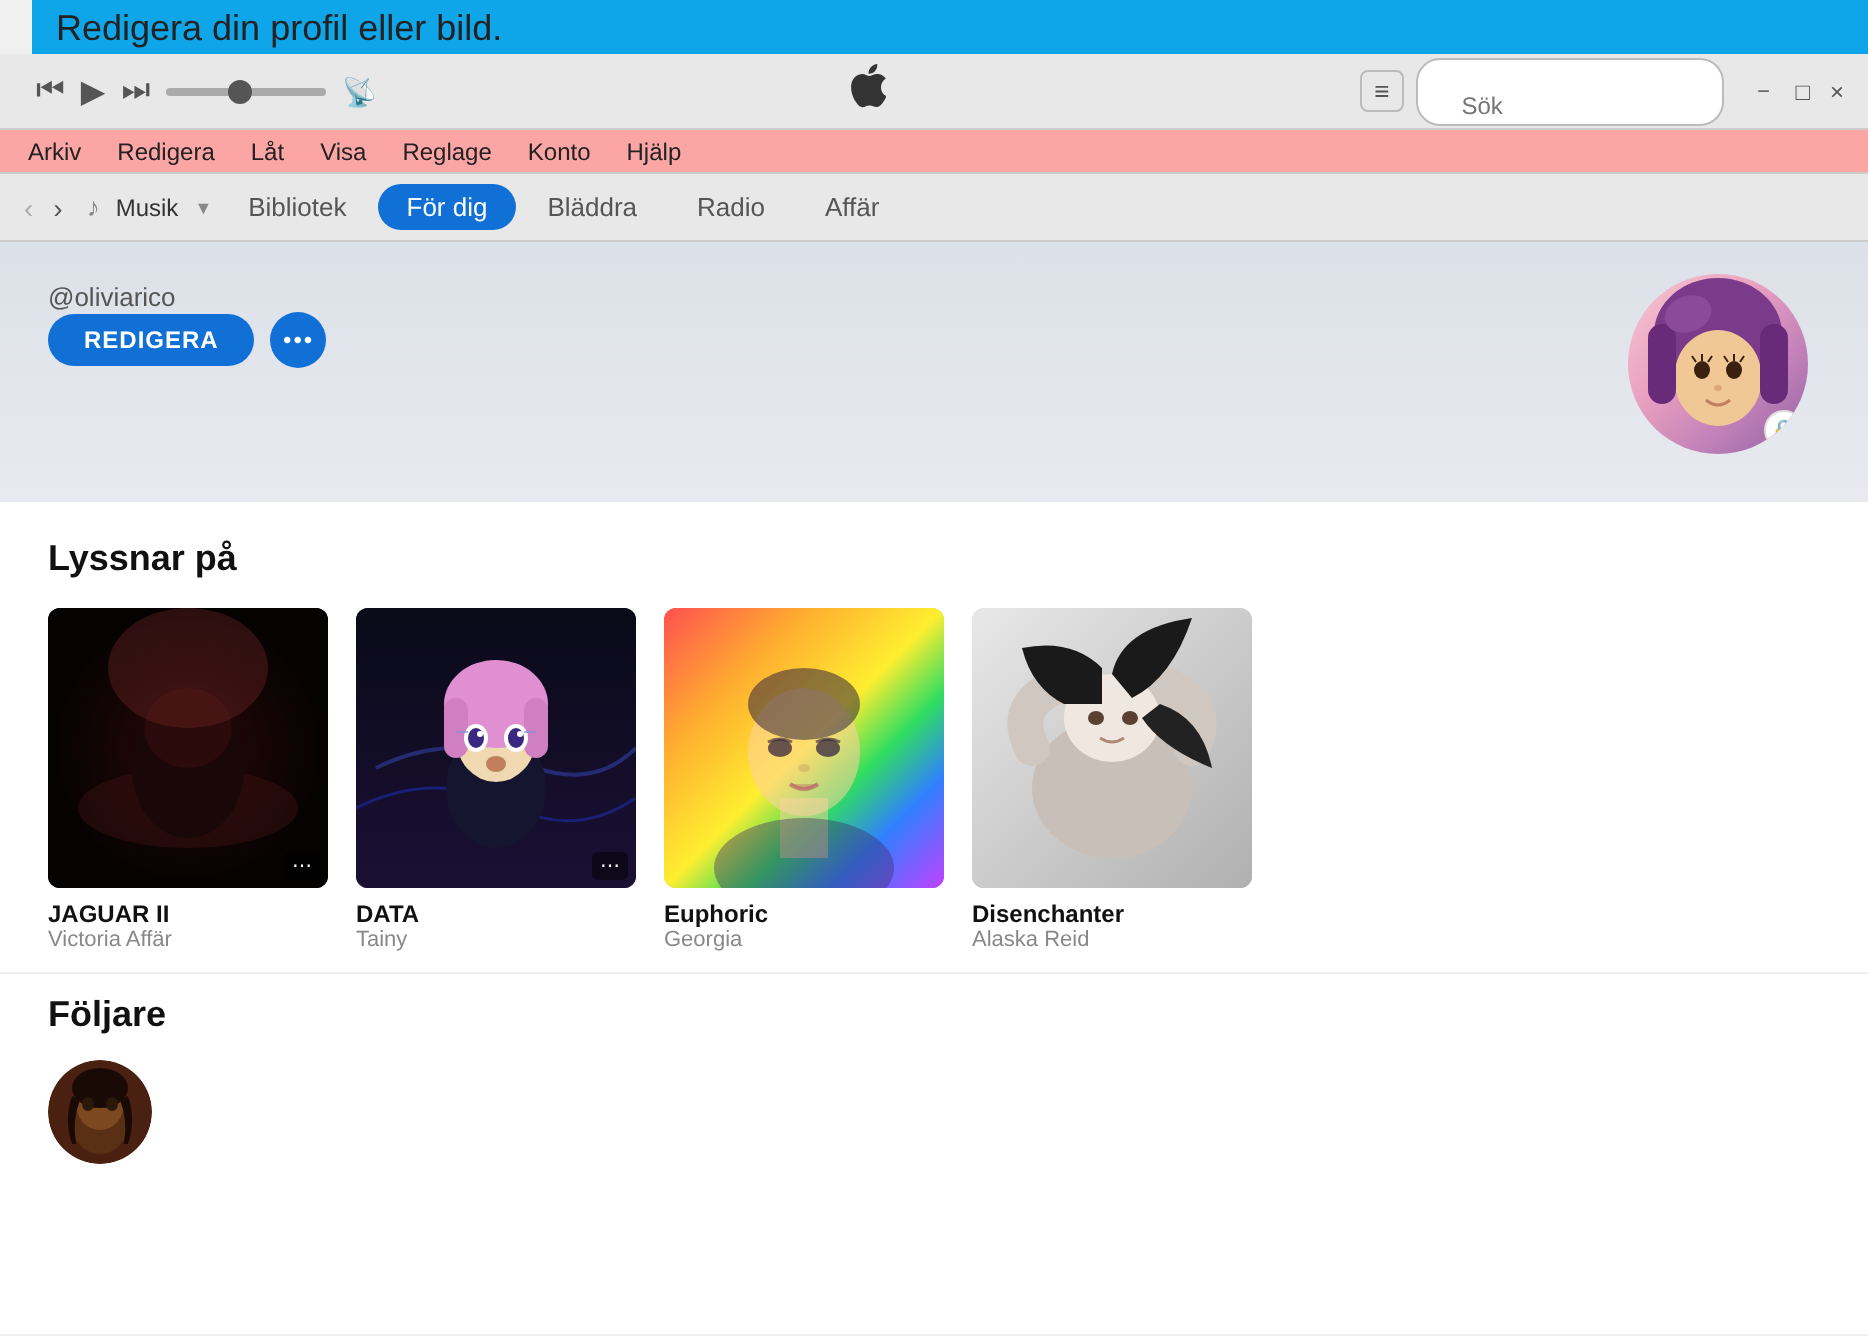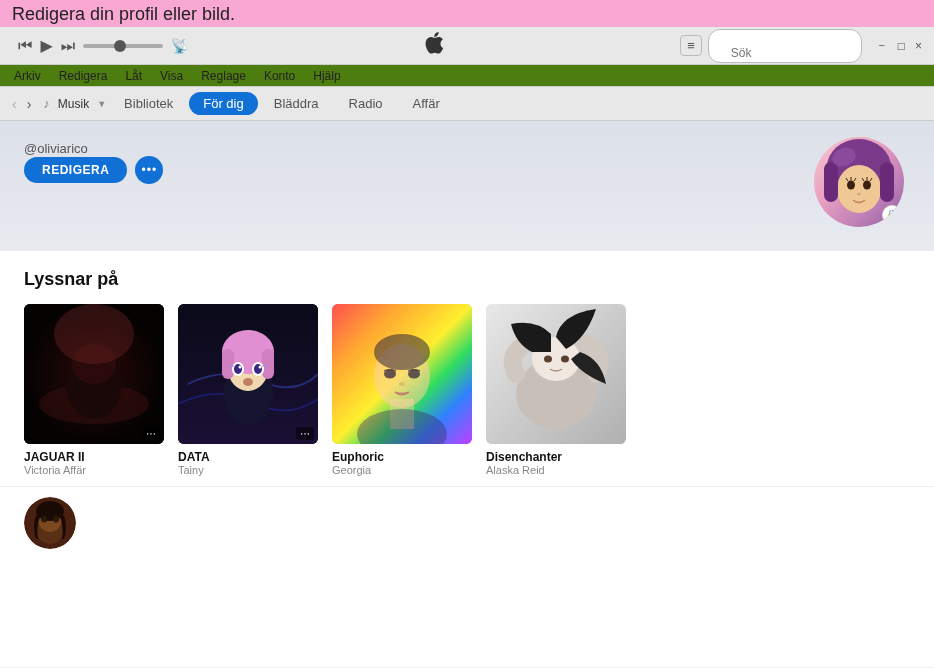--- a/index.html
+++ b/index.html
@@ -7,25 +7,26 @@
       width: 934px;
       height: 668px;
       font-family: -apple-system, BlinkMacSystemFont, 'Helvetica Neue', sans-serif;
       background: #f0f0f0;
       overflow: hidden;
       position: relative;
     }
 
     
     .tooltip-bar {
-      background: #f9a8d4;
+      background: #0ea5e9;
       padding: 4px 12px 2px 12px;
       font-size: 18px;
       color: #222;
       font-weight: 400;
+      margin-left: 16px;
     }
 
     
     .titlebar {
       background: #e8e8e8;
       height: 38px;
       display: flex;
       align-items: center;
       padding: 0 8px;
       border-bottom: 1px solid #ccc;
@@ -119,21 +120,21 @@
       background: none;
       border: none;
       cursor: pointer;
       font-size: 12px;
       color: #555;
       padding: 2px 4px;
     }
 
     
     .menubar {
-      background: #4d7c0f;
+      background: #fca5a5;
       height: 22px;
       display: flex;
       align-items: center;
       padding: 0 6px;
       gap: 2px;
       border-bottom: 1px solid #ccc;
     }
     .menu-item {
       font-size: 12px;
       color: #222;
@@ -655,20 +656,21 @@
           </svg>
         </div>
         <div class="album-title">Disenchanter</div>
         <div class="album-artist">Alaska Reid</div>
       </div>
 
     </div>
   </div>
 
   <div class="followers-section">
+    <div class="followers-title">Följare</div>
     <div class="followers-row">
       <div class="follower-avatar">
         <svg width="52" height="52" viewBox="0 0 52 52">
           <circle cx="26" cy="26" r="26" fill="#4a2010"></circle>
           <ellipse cx="26" cy="32" rx="14" ry="15" fill="#5a3015"></ellipse>
           <ellipse cx="26" cy="22" rx="12" ry="13" fill="#7b4820"></ellipse>
 
           <ellipse cx="26" cy="14" rx="14" ry="10" fill="#1a0a05"></ellipse>
           <path d="M12 18 Q8 30 12 42 L14 42 Q12 30 16 20Z" fill="#1a0a05"></path>
           <path d="M40 18 Q44 30 40 42 L38 42 Q40 30 36 20Z" fill="#1a0a05"></path>

